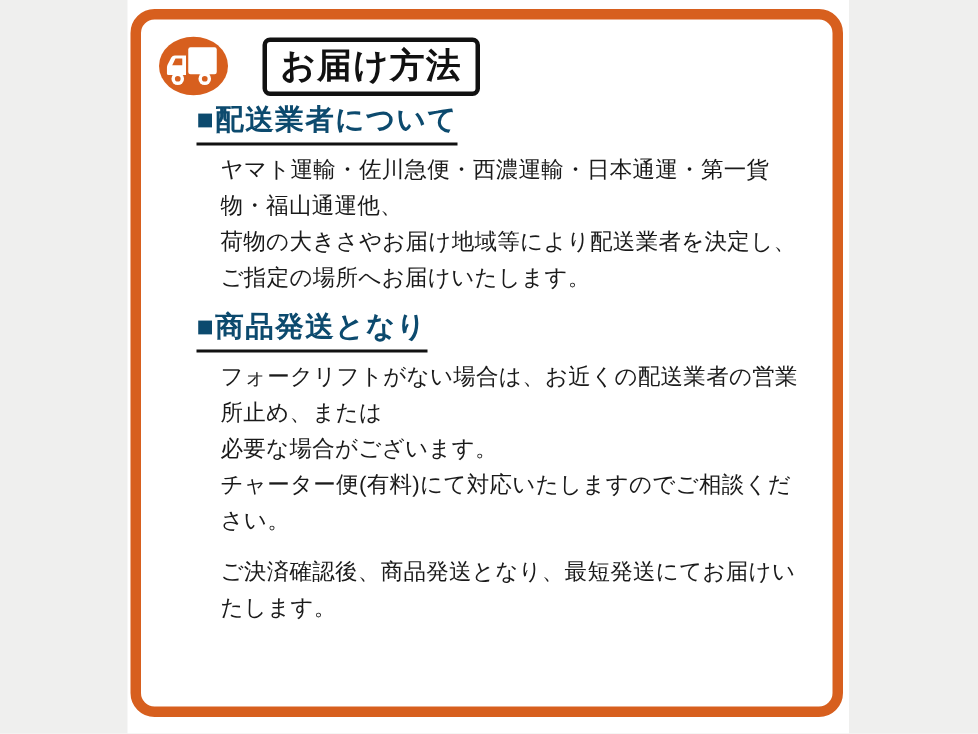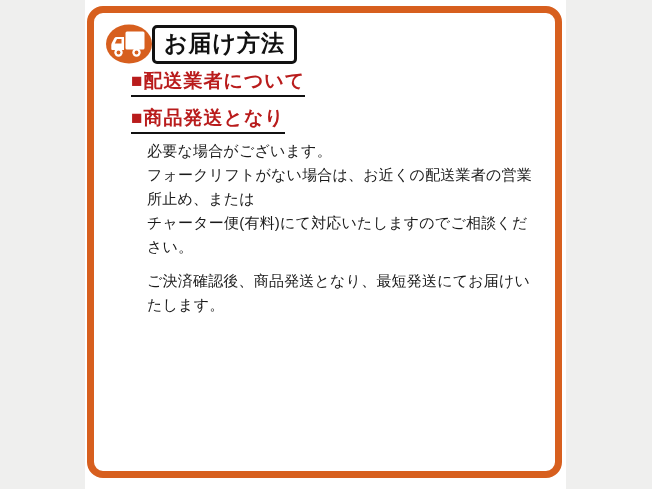--- a/index.html
+++ b/index.html
@@ -25,42 +25,42 @@
     border: 7px solid #d75f1e;
     border-radius: 16px;
     background: #ffffff;
   }
 
   .panel-inner { padding: 9px 14px 0 9px; }
 
   .header-row {
     display: flex;
     align-items: center;
-    gap: 0;
+    gap: 23px;
     margin: 2px 0 2px 3px;
   }
   .truck-badge { width: 46px; height: 40px; flex: 0 0 auto; }
   .title-box {
     border: 3px solid #111111;
     border-radius: 5px;
     padding: 0 9px 3px 9px;
     font-size: 23px;
     font-weight: bold;
     color: #111111;
     letter-spacing: 1px;
     line-height: 30px;
   }
 
   section { margin: 10px 0 0 28px; }
   section.first { margin-top: 6px; }
   .sec-heading {
     display: inline-block;
     font-size: 19px;
     font-weight: bold;
-    color: #b91c1c;
+    color: #0c4a6e;
     letter-spacing: 1px;
     border-bottom: 2px solid #111111;
     padding-bottom: 3px;
     line-height: 22px;
   }
   .sec-body {
     margin: 5px 0 0 16px;
     font-size: 15px;
     color: #1a1a1a;
     line-height: 24px;
@@ -90,27 +90,32 @@
           <circle cx="12.5" cy="28.5" r="4.2" fill="#ffffff"></circle>
           <circle cx="12.5" cy="28.5" r="1.9" fill="#d75f1e"></circle>
           <circle cx="30.5" cy="28.5" r="4.2" fill="#ffffff"></circle>
           <circle cx="30.5" cy="28.5" r="1.9" fill="#d75f1e"></circle>
         </svg>
         <div class="title-box">お届け方法</div>
       </div>
 
       <section class="first">
         <div class="sec-heading">■配送業者について</div>
+        <div class="sec-body">
+          <span>ヤマト運輸・佐川急便・西濃運輸・日本通運・第一貨物・福山通運他、</span>
+          <span>荷物の大きさやお届け地域等により配送業者を決定し、</span>
+          <span>ご指定の場所へお届けいたします。</span>
+        </div>
       </section>
 
       <section>
         <div class="sec-heading">■商品発送となり</div>
         <div class="sec-body">
+          <span>フォークリフトがない場合は、お近くの配送業者の営業所止め、または</span>
           <span>必要な場合がございます。</span>
-          <span>フォークリフトがない場合は、お近くの配送業者の営業所止め、または</span>
           <span>チャーター便(有料)にて対応いたしますのでご相談ください。</span>
         </div>
       </section>
 
       <section>
         <div class="sec-body">
           <span>ご決済確認後、商品発送となり、最短発送にてお届けいたします。</span>
 
         </div>
       </section>

